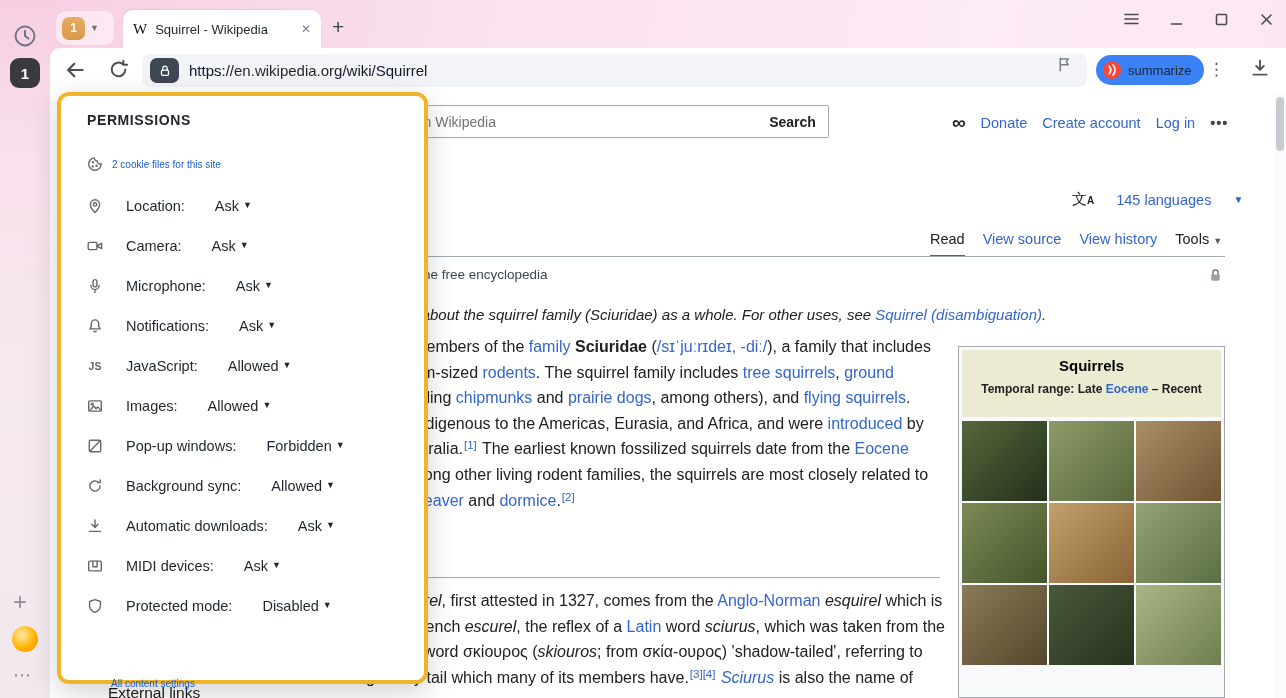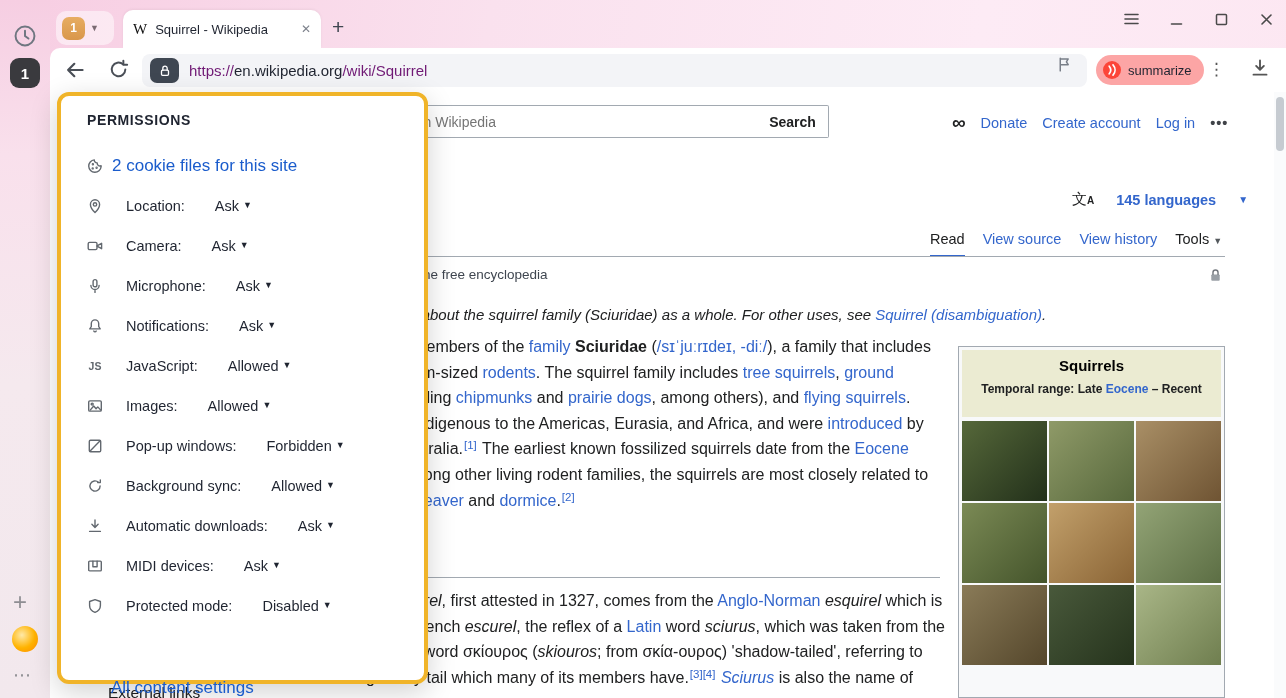--- a/index.html
+++ b/index.html
@@ -38,44 +38,44 @@
 
   
   .toolbar{position:absolute;left:50px;top:48px;right:0;height:44px;background:#fff;
     border-radius:10px 0 0 0;z-index:35;}
   .tb-ico{position:absolute;color:#4a4f57;}
   .addressbar{position:absolute;left:92px;top:6px;width:945px;height:33px;background:#f3f4f7;
     border-radius:8px;display:flex;align-items:center;padding:0 8px;}
   .lock-chip{width:29px;height:25px;border-radius:7px;background:#3f4752;display:flex;
     align-items:center;justify-content:center;margin-right:10px;}
   .url{font-size:15px;white-space:nowrap;}
-  .url .scheme,.url .path{color:#701a75;}
+  .url .scheme,.url .path{color:#0f172a;}
   .url .host{color:#1f2430;}
   .flag-ico{position:absolute;left:1006px;top:8px;color:#787e88;}
-  .summarize{position:absolute;left:1046px;top:7px;height:30px;border-radius:15px;background:#fca5a5;
+  .summarize{position:absolute;left:1046px;top:7px;height:30px;border-radius:15px;background:#3b82f6;
     display:flex;align-items:center;gap:7px;padding:0 12px 0 7px;font-size:13px;color:#1f2430;}
   .kebab{position:absolute;left:1158px;top:11px;font-size:17px;color:#555;}
   .dl-ico{position:absolute;left:1200px;top:10px;color:#555;}
 
   
   .page{position:absolute;left:50px;top:92px;right:0;bottom:0;background:#fff;z-index:1;}
   .wx{position:absolute;z-index:2;}
   .search-input{left:352px;top:105px;width:406px;height:33px;border:1px solid #a2a9b1;border-radius:2px 0 0 2px;
     padding-left:34px;font-size:14px;color:#202122;font-family:"Liberation Sans",sans-serif;outline:none;}
   .search-btn{left:757px;top:105px;width:72px;height:33px;border:1px solid #a2a9b1;border-left:none;
     background:#fff;border-radius:0 2px 2px 0;font-size:14px;font-weight:600;color:#202122;
     display:flex;align-items:center;justify-content:center;}
   .hdr-links{left:952px;top:112px;display:flex;gap:15px;align-items:center;font-size:14.5px;}
   .hdr-links .inf{font-size:19px;font-weight:bold;color:#202122;}
   .wlink{color:#3366cc;white-space:nowrap;}
   .hdr-links .more{color:#404348;font-weight:bold;letter-spacing:1px;}
   .lang-row{left:1072px;top:190px;display:flex;gap:22px;align-items:center;}
   .lang-ico{font-size:15px;color:#202122;}
   .lang-ico small{font-size:10px;font-weight:bold;}
-  .lang-lbl{color:#3366cc;font-weight:700;font-size:14.5px;}
+  .lang-lbl{color:#3366cc;font-weight:400;font-size:14.5px;}
   .lang-car{color:#3366cc;font-size:10px;}
   .atabs{left:930px;top:231px;display:flex;gap:18px;font-size:14.5px;align-items:flex-start;}
   .atab{color:#3366cc;padding-bottom:8px;white-space:nowrap;}
   .atab.active{color:#202122;border-bottom:2px solid #3366cc;}
   .atab.plain{color:#202122;}
   .tcaret{font-size:9px;margin-left:4px;color:#54595d;}
   .tabs-rule{left:60px;top:256px;width:1165px;border-top:1px solid #a2a9b1;height:0;}
   .tagline{left:318px;top:267px;font-size:13.5px;color:#3f4650;white-space:nowrap;}
   .prot-lock{left:1208px;top:268px;color:#72777d;}
   .hatnote{left:330px;top:306px;font-size:15px;font-style:italic;color:#202122;white-space:nowrap;}
@@ -104,21 +104,21 @@
 
   
   .scroll-track{position:absolute;right:0;top:92px;width:12px;bottom:0;background:#fafbfc;z-index:5;}
   .scroll-thumb{position:absolute;right:2px;top:97px;width:8px;height:54px;border-radius:4px;background:#c6cbd1;z-index:6;}
 
   
   .popup{position:absolute;left:57px;top:92px;width:371px;height:592px;background:#fff;
     border:4px solid #f0b429;border-radius:12px;z-index:60;box-shadow:0 8px 28px rgba(0,0,0,.18);}
   .perm-title{position:absolute;left:26px;top:16px;font-size:14px;font-weight:600;letter-spacing:.6px;color:#1f2430;}
   .perm-cookie{position:absolute;left:26px;top:60px;display:flex;align-items:center;gap:9px;}
-  .perm-cookie-link,.perm-footer{color:#1a5ccc;font-size:17px;}
+  .perm-cookie-link,.perm-footer{color:#1a5ccc;font-size:10px;}
   .perm-row{position:absolute;left:26px;right:14px;height:24px;display:flex;align-items:flex-start;gap:23px;
     font-size:14.5px;color:#1f2430;}
   .perm-ico{width:16px;height:16px;display:inline-flex;align-items:center;justify-content:center;}
   .perm-value{margin-left:7px;display:inline-flex;align-items:center;gap:4px;color:#1f2430;}
   .perm-value .caret{font-size:9px;position:relative;top:-1px;}
   .js-ico{font-size:10.5px;font-weight:bold;color:#62686f;}
   .perm-footer{position:absolute;left:50px;top:556px;margin-top:26px;}
 </style>
 </head>
 <body>

